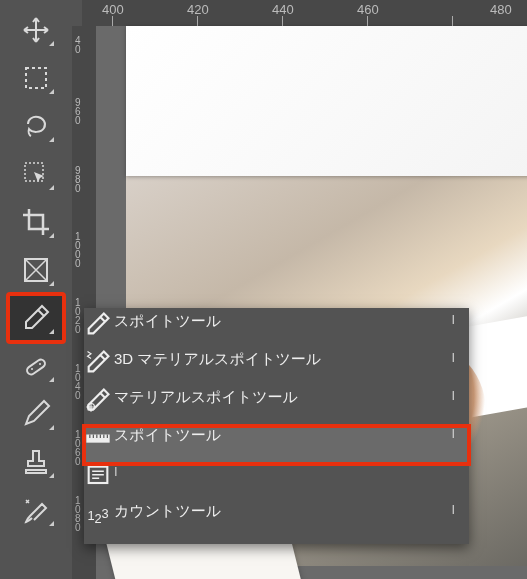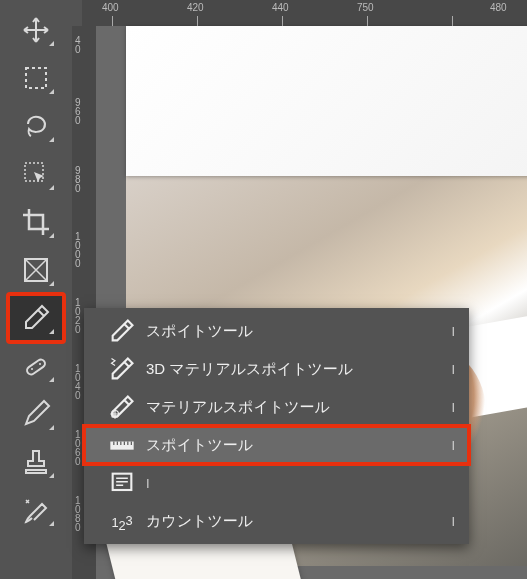--- a/index.html
+++ b/index.html
@@ -5,35 +5,35 @@
 * { margin: 0; padding: 0; box-sizing: border-box; }
 body { width: 527px; height: 579px; background: #535353; font-family: sans-serif; overflow: hidden; position: relative; }
 
 .toolbar { position: absolute; left: 0; top: 0; width: 72px; height: 579px; background: #535353; display: flex; flex-direction: column; align-items: center; padding-top: 6px; }
 .tool-slot { width: 56px; height: 48px; display: flex; align-items: center; justify-content: center; position: relative; cursor: pointer; }
 .tool-slot svg { width: 32px; height: 32px; }
 .tool-slot .corner { position: absolute; bottom: 8px; right: 10px; width: 0; height: 0; border-right: 5px solid #ccc; border-top: 5px solid transparent; }
 .tool-slot.highlighted { outline: 4px solid #e8300e; outline-offset: -2px; background: #333; border-radius: 2px; }
 
 .ruler-h { position: absolute; left: 82px; top: 0; right: 0; height: 26px; background: #484848; display: flex; align-items: flex-end; overflow: hidden; }
-.ruler-h .tick-label { position: absolute; top: 2px; color: #bbb; font-size: 10px; }
+.ruler-h .tick-label { position: absolute; top: 2px; color: #bbb; font-size: 13px; }
 .ruler-h .tick-major { position: absolute; bottom: 0; width: 1px; height: 10px; background: #aaa; }
 
 .ruler-v { position: absolute; left: 72px; top: 26px; width: 24px; height: 553px; background: #484848; }
 .ruler-v .vlabel { position: absolute; left: 3px; color: #bbb; font-size: 10px; line-height: 9px; width: 10px; word-break: break-all; }
 
 .canvas-area { position: absolute; left: 96px; top: 26px; right: 0; bottom: 0; background: #6a6a6a; }
 .white-sheet { position: absolute; left: 30px; top: 0; width: 410px; height: 150px; background: linear-gradient(135deg, #fff, #f4f4f4); box-shadow: 0 1px 4px rgba(0,0,0,0.3); }
 .photo { position: absolute; left: 30px; top: 150px; width: 410px; height: 390px; background: linear-gradient(150deg, #d8d0c8 0%, #c5b8a8 28%, #e8d8c0 45%, #fff 55%, #9a9488 70%, #6a6862 100%); filter: blur(0.5px); }
 .hand { position: absolute; left: 200px; top: 160px; width: 160px; height: 150px; background: radial-gradient(ellipse at 50% 40%, #e8b79a 0%, #dba680 60%, transparent 70%); border-radius: 50% 50% 40% 40%; }
 .cuff { position: absolute; left: 330px; top: 145px; width: 95px; height: 90px; background: #fff; border-radius: 6px; transform: rotate(-10deg); }
 .paper-sheet { position: absolute; left: -10px; top: 290px; width: 180px; height: 210px; background: #f8f6f2; transform: rotate(-14deg); box-shadow: 0 2px 6px rgba(0,0,0,0.25); }
 
 .flyout { position: absolute; left: 84px; top: 308px; width: 385px; background: #535353; box-shadow: 0 4px 12px rgba(0,0,0,0.5); padding: 4px 0; }
-.flyout-item { display: flex; align-items: center; height: 38px; padding: 0 14px 0 24px; color: #eee; font-size: 15px; cursor: pointer; gap: 10px; }
+.flyout-item { display: flex; align-items: flex-start; height: 38px; padding: 0 14px 0 0; color: #eee; font-size: 15px; cursor: pointer; gap: 2px; }
 .flyout-item .ficon { width: 28px; height: 24px; display: flex; align-items: center; justify-content: center; flex-shrink: 0; }
 .flyout-item .flabel { flex: 1; }
 .flyout-item .fkey { color: #ccc; font-size: 13px; }
 .flyout-item.sel { background: #6a6a6a; }
 .flyout-item.boxed { outline: 4px solid #e8300e; outline-offset: -2px; }
 </style>
 </head>
 <body>
 
 <div class="toolbar">
@@ -115,21 +115,21 @@
     </div>
   </div>
 
 <div class="ruler-h">
     <div class="tick-label" style="left: 20px;">400</div>
     <div class="tick-major" style="left: 30px;"></div>
     <div class="tick-label" style="left: 105px;">420</div>
     <div class="tick-major" style="left: 115px;"></div>
     <div class="tick-label" style="left: 190px;">440</div>
     <div class="tick-major" style="left: 200px;"></div>
-    <div class="tick-label" style="left: 275px;">750</div>
+    <div class="tick-label" style="left: 275px;">460</div>
     <div class="tick-major" style="left: 285px;"></div>
     <div class="tick-label" style="left: 360px; margin-left: 48px;">480</div>
     <div class="tick-major" style="left: 370px;"></div>
   </div>
 <div class="ruler-v">
     <div class="vlabel" style="top: 10px;">4<br>0</div>
     <div class="vlabel" style="top: 72px;">9<br>6<br>0</div>
     <div class="vlabel" style="top: 140px;">9<br>8<br>0</div>
     <div class="vlabel" style="top: 206px;">1<br>0<br>0<br>0</div>
     <div class="vlabel" style="top: 272px;">1<br>0<br>2<br>0</div>

